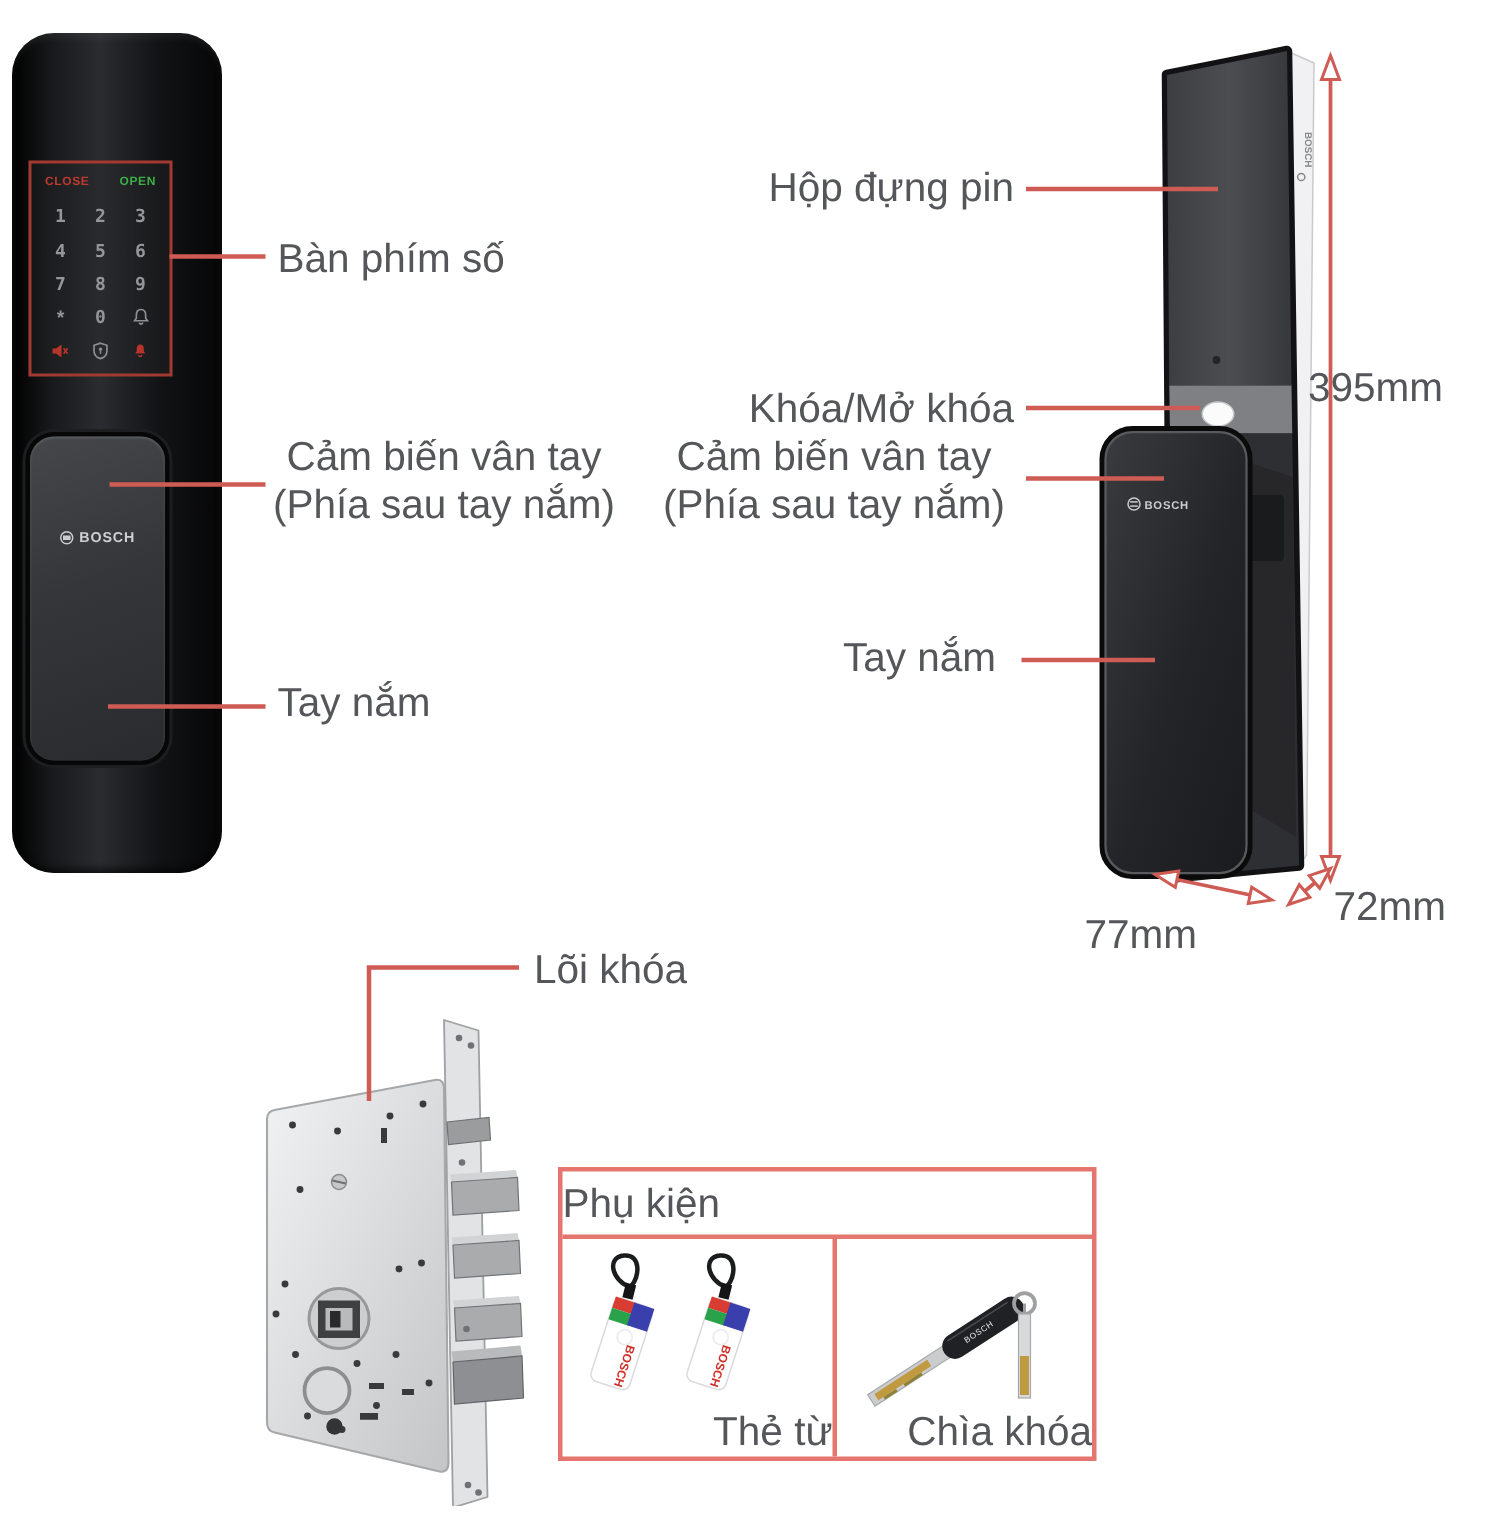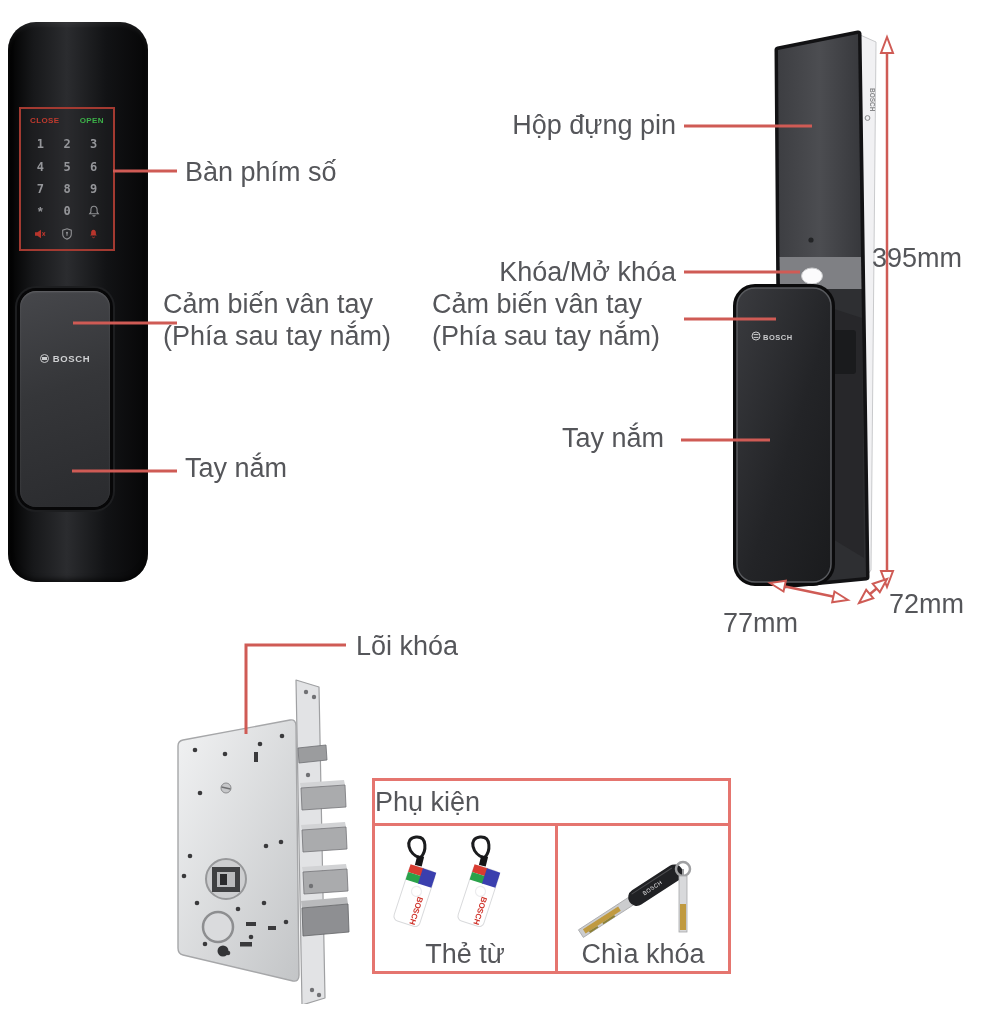--- a/index.html
+++ b/index.html
@@ -1,19 +1,19 @@
 <!DOCTYPE html>
 <html><head>
 <meta charset="utf-8">
 <style>
   html,body{margin:0;padding:0;background:#fff;}
   #stage{position:relative;width:1000px;height:1004px;background:#fff;overflow:hidden;
          font-family:"Liberation Sans",sans-serif;color:#55565a;}
   .label{position:absolute;font-size:27px;line-height:32px;color:#55565a;white-space:nowrap;z-index:7;}
-  .label.center{text-align:left;white-space:normal;}
+  .label.center{text-align:center;white-space:normal;}
   .label.right{text-align:right;}
   
   #front-lock{position:absolute;left:8px;top:22px;width:140px;height:560px;border-radius:28px;z-index:2;
     background:linear-gradient(to right,#000 0%,#17181a 18%,#2b2c2f 42%,#121315 70%,#060607 100%);
     box-shadow:inset 0 3px 5px rgba(255,255,255,.07), inset 0 -3px 5px rgba(0,0,0,.6);}
   #keypad-box{position:absolute;left:11px;top:85px;width:92px;height:140px;border:2px solid #a33a31;
     background:rgba(40,41,44,.35);z-index:3;}
   .kp-head{position:absolute;top:7px;left:9px;right:9px;display:flex;justify-content:space-between;
     font-size:8px;font-weight:bold;letter-spacing:.4px;}
   .kp-close{color:#bf3a2e;} .kp-open{color:#3cb048;}
@@ -32,21 +32,21 @@
   .bosch-circ:after{content:"";position:absolute;left:1px;right:1px;bottom:2.4px;height:1.2px;background:#cbccce;}
   .bosch-word{font-size:9.5px;font-weight:bold;letter-spacing:.6px;color:#cfd0d2;}
   
   #accessories{position:absolute;left:372px;top:778px;width:353px;height:190px;
     border:3px solid #e5756f;z-index:3;background:#fff;}
   #acc-header{height:42px;line-height:42px;text-align:left;font-size:27px;border-bottom:3px solid #e5756f;}
   #acc-body{display:flex;height:145px;}
   .acc-cell{position:relative;}
   #acc-cell-cards{width:180px;border-right:3px solid #e5756f;}
   #acc-cell-keys{flex:1;}
-  .acc-label{position:absolute;bottom:1px;left:0;width:100%;text-align:center;font-size:27px;}
+  .acc-label{position:absolute;bottom:1px;left:0;width:100%;text-align:right;font-size:27px;}
   .acc-art{position:absolute;top:6px;left:50%;transform:translateX(-50%);}
   svg{display:block;}
   .overlay{position:absolute;left:0;top:0;z-index:6;pointer-events:none;}
 </style>
 </head>
 <body>
 
 <div id="stage">
 
   <div id="front-lock">

